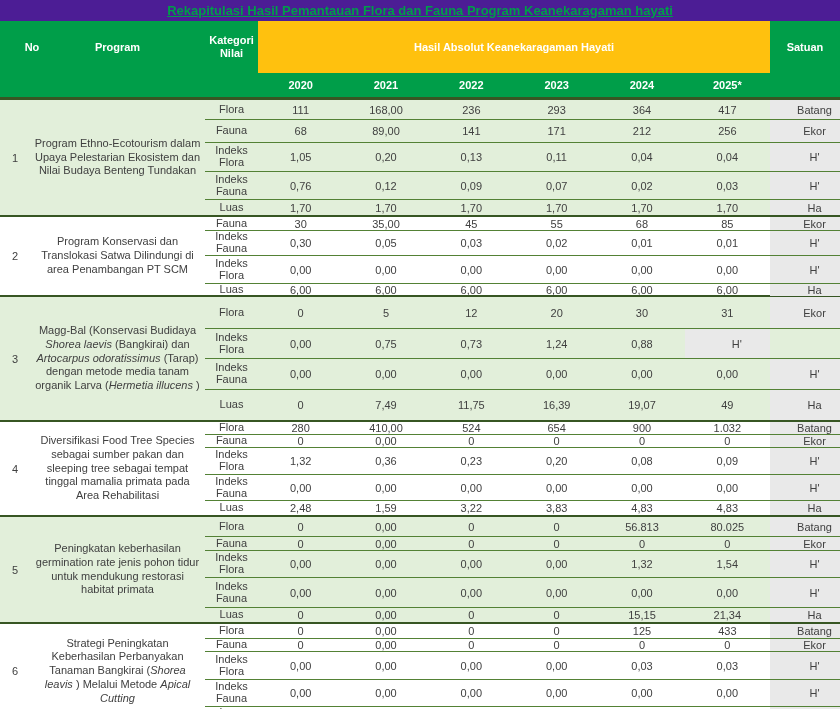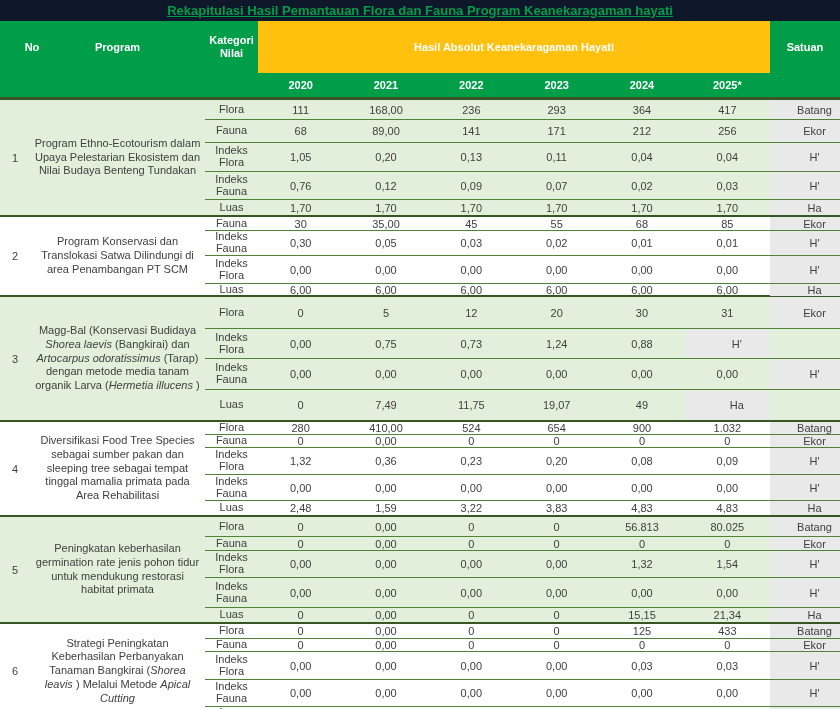--- a/index.html
+++ b/index.html
@@ -1,18 +1,18 @@
 <!DOCTYPE html>
 <html style="--green: #009E49; --yellow: #FFC10E; --light-green: #E2EFDA; --gray: #E9E9E9; --dark-border: #375623; --row-border: #538135; --text: #404040;"><head>
 <meta charset="utf-8">
 <style>
   * { margin:0; padding:0; box-sizing:border-box; }
   html,body { background:#fff; }
   body { font-family:"Liberation Sans", sans-serif; }
-  .page { width:840px; height:709px; background:#0f172a; overflow:hidden; position:relative; }
+  .page { width:840px; height:709px; background:#4c1d95; overflow:hidden; position:relative; }
 
   .title {
     height:21px; display:flex; align-items:center; justify-content:center;
     font-size:13px; font-weight:bold; color:var(--green);
     text-decoration:underline;
   }
 
   .table { width:840px; border-bottom:2px solid var(--dark-border); }
 
   
@@ -240,20 +240,21 @@
               <div class="vcell">0,00</div>
               <div class="vcell">0,00</div>
               <div class="vcell">0,00</div>
               <div class="scell">H'</div>
             </div>
             <div class="trow" style="height: 31px;">
               <div class="kcell">Luas</div>
               <div class="vcell">0</div>
               <div class="vcell">7,49</div>
               <div class="vcell">11,75</div>
+              <div class="vcell">16,39</div>
               <div class="vcell">19,07</div>
               <div class="vcell">49</div>
               <div class="scell">Ha</div>
             </div>
           </div>
         </div>
         <div class="block">
           <div class="no-cell">4</div>
           <div class="program-cell">
             <span><span>Diversifikasi Food Tree Species sebagai sumber pakan dan sleeping tree sebagai tempat tinggal mamalia primata pada Area Rehabilitasi</span></span>

